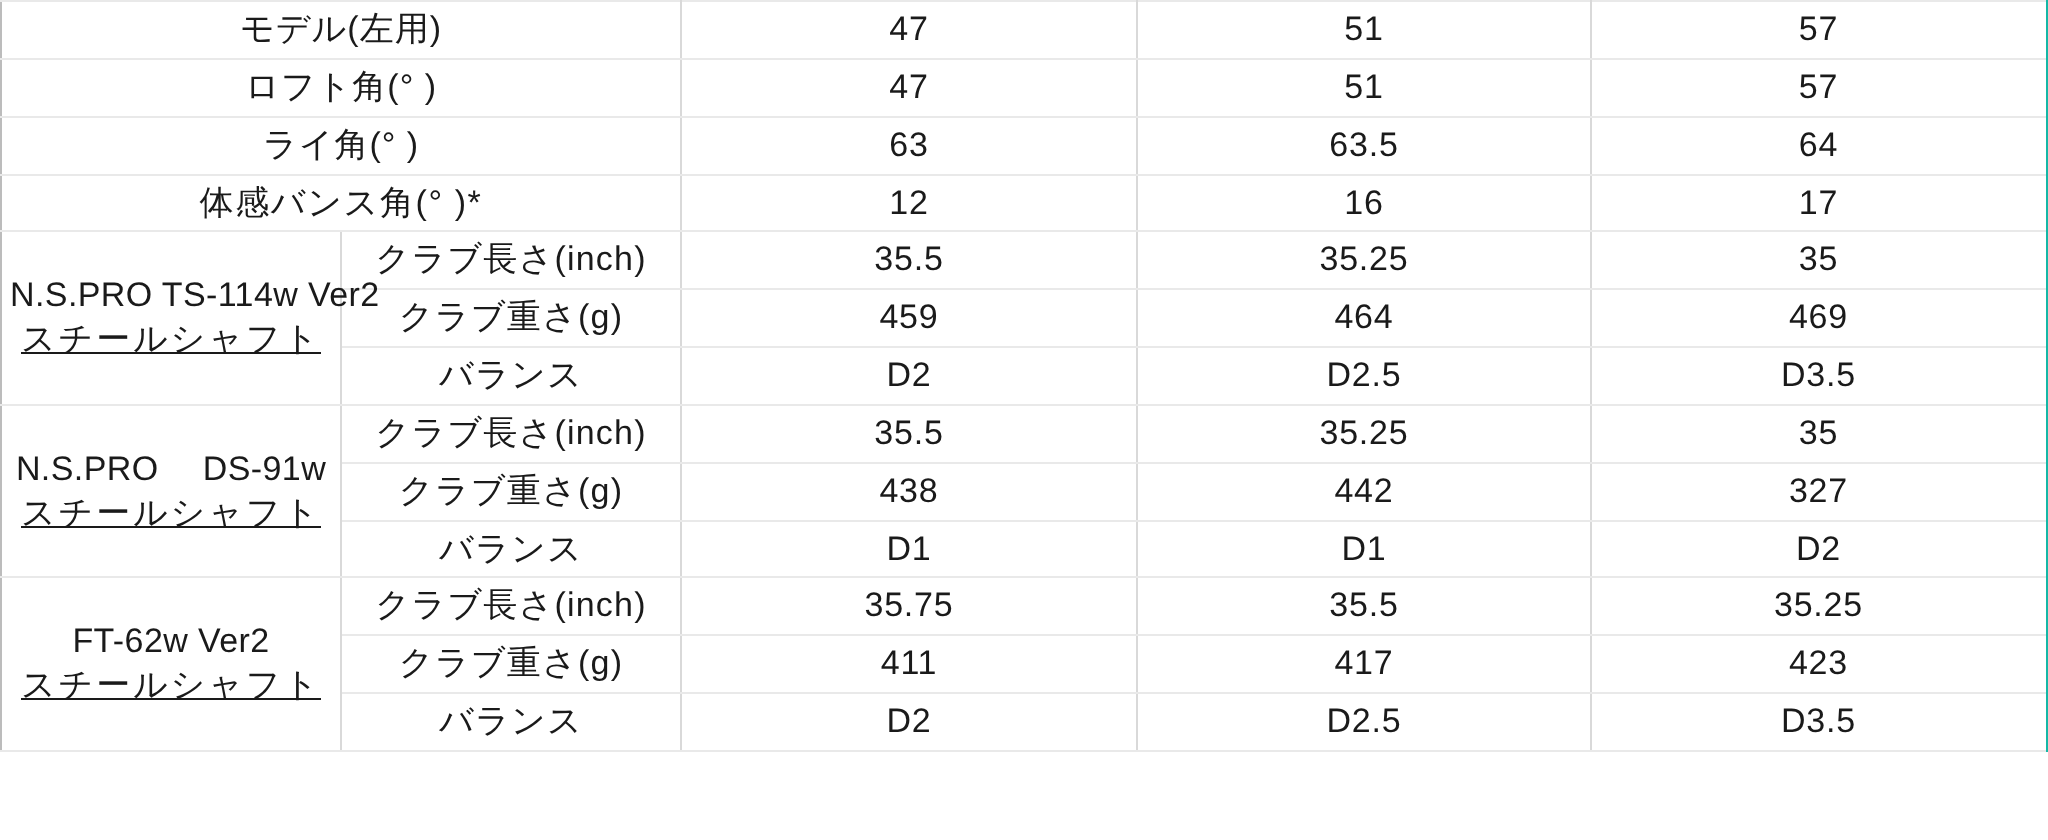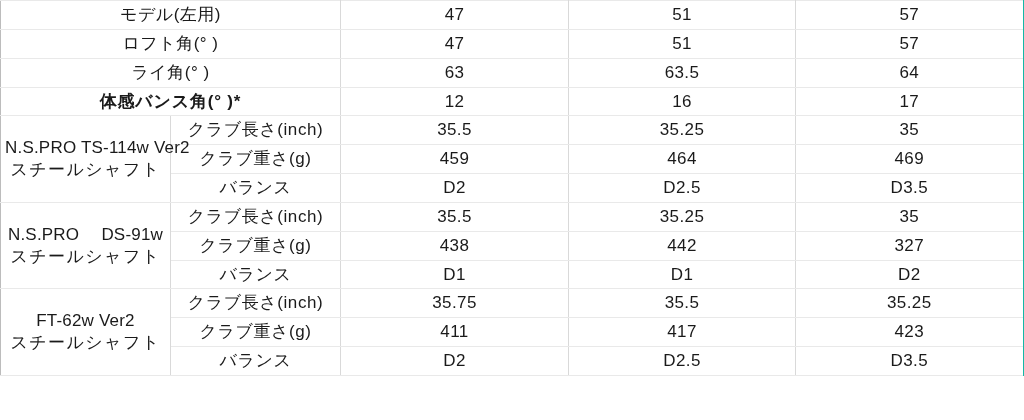--- a/index.html
+++ b/index.html
@@ -53,34 +53,34 @@
   
   tr.sep-top > td     { border-top: 2px solid #1c1c1c; }
   tr.sep-bottom > td  { border-bottom: 2px solid #1c1c1c; }
 
   
   td.spec-label {
     font-size: 17px;
     letter-spacing: 0.5px;
   }
   td.spec-label.bold {
-    font-weight: bold;
+    font-weight: normal;
     letter-spacing: 0.8px;
   }
 
   
   td.group-cell {
     font-size: 14.5px;
     line-height: 1.75;
     letter-spacing: 0.2px;
     padding: 0 2px;
     white-space: normal;
   }
   td.group-cell .gl-1 { display: block; }
-  td.group-cell .gl-2 { display: block; letter-spacing: 1.4px; }
+  td.group-cell .gl-2 { display: block; letter-spacing: 1.4px; text-decoration: underline; }
 
   
   td.metric-cell {
     font-size: 17px;
     letter-spacing: 0.6px;
   }
 
   
   td.value-cell {
     font-size: 17px;

